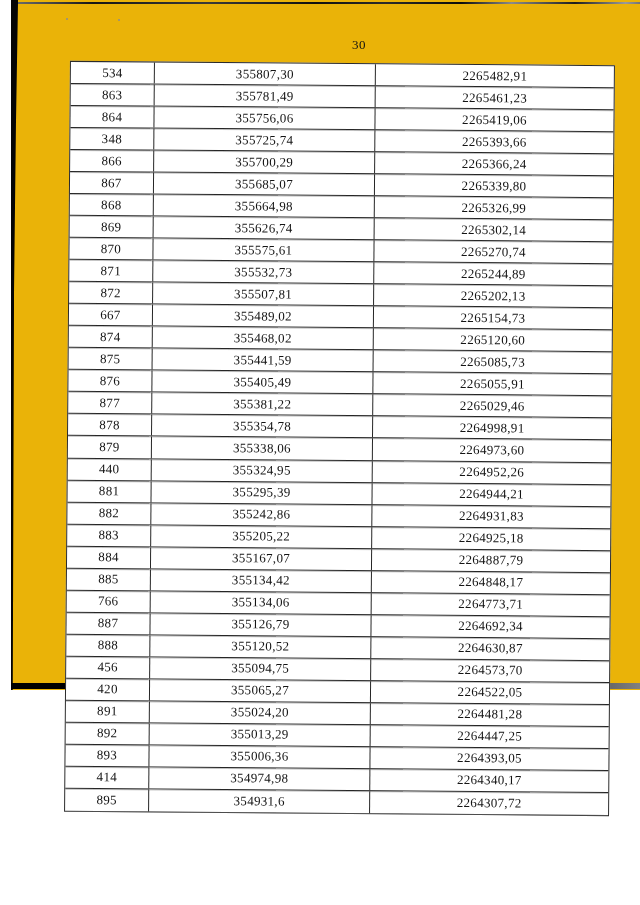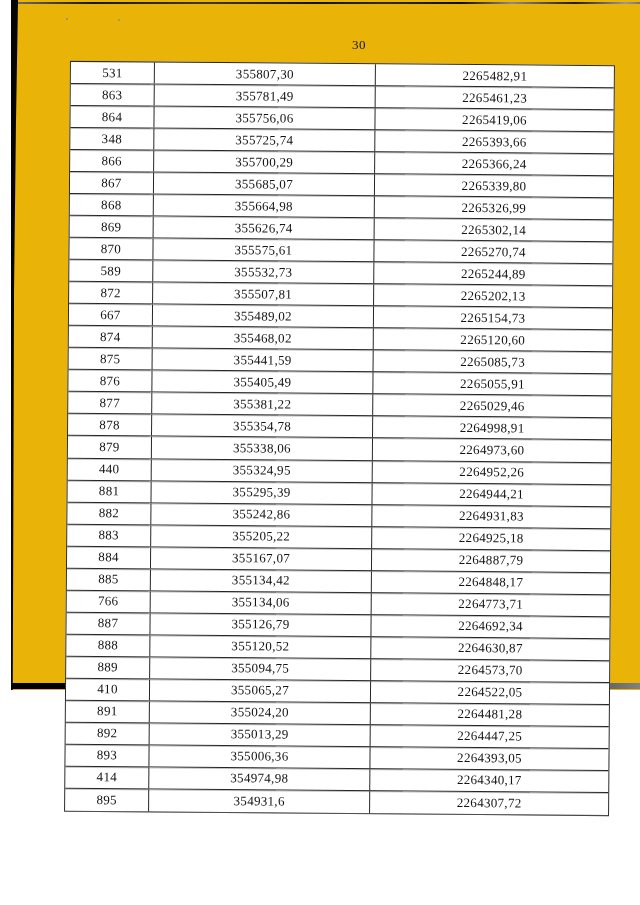--- a/index.html
+++ b/index.html
@@ -112,21 +112,21 @@
   <div class="speck" style="left:107px; top:19px;"></div>
   <div class="speck" style="left:302px; top:272px;"></div>
   <div class="speck" style="left:557px; top:277px;"></div>
   <div class="speck" style="left:203px; top:673px;"></div>
   <div class="speck" style="left:327px; top:807px;"></div>
 
   <div class="page-number">30</div>
 
   <div class="coords-table" id="coords-table">
     <div class="t-row">
-      <div class="t-cell c-n">531</div>
+      <div class="t-cell c-n">534</div>
       <div class="t-cell c-x">355807,30</div>
       <div class="t-cell c-y">2265482,91</div>
     </div>
 
     <div class="t-row">
       <div class="t-cell c-n">863</div>
       <div class="t-cell c-x">355781,49</div>
       <div class="t-cell c-y">2265461,23</div>
     </div>
 
@@ -166,21 +166,21 @@
       <div class="t-cell c-y">2265302,14</div>
     </div>
 
     <div class="t-row">
       <div class="t-cell c-n">870</div>
       <div class="t-cell c-x">355575,61</div>
       <div class="t-cell c-y">2265270,74</div>
     </div>
 
     <div class="t-row">
-      <div class="t-cell c-n">589</div>
+      <div class="t-cell c-n">871</div>
       <div class="t-cell c-x">355532,73</div>
       <div class="t-cell c-y">2265244,89</div>
     </div>
 
     <div class="t-row">
       <div class="t-cell c-n">872</div>
       <div class="t-cell c-x">355507,81</div>
       <div class="t-cell c-y">2265202,13</div>
     </div>
 
@@ -274,27 +274,27 @@
       <div class="t-cell c-y">2264692,34</div>
     </div>
 
     <div class="t-row">
       <div class="t-cell c-n">888</div>
       <div class="t-cell c-x">355120,52</div>
       <div class="t-cell c-y">2264630,87</div>
     </div>
 
     <div class="t-row">
-      <div class="t-cell c-n">889</div>
+      <div class="t-cell c-n">456</div>
       <div class="t-cell c-x">355094,75</div>
       <div class="t-cell c-y">2264573,70</div>
     </div>
 
     <div class="t-row">
-      <div class="t-cell c-n">410</div>
+      <div class="t-cell c-n">420</div>
       <div class="t-cell c-x">355065,27</div>
       <div class="t-cell c-y">2264522,05</div>
     </div>
 
     <div class="t-row">
       <div class="t-cell c-n">891</div>
       <div class="t-cell c-x">355024,20</div>
       <div class="t-cell c-y">2264481,28</div>
     </div>
 

